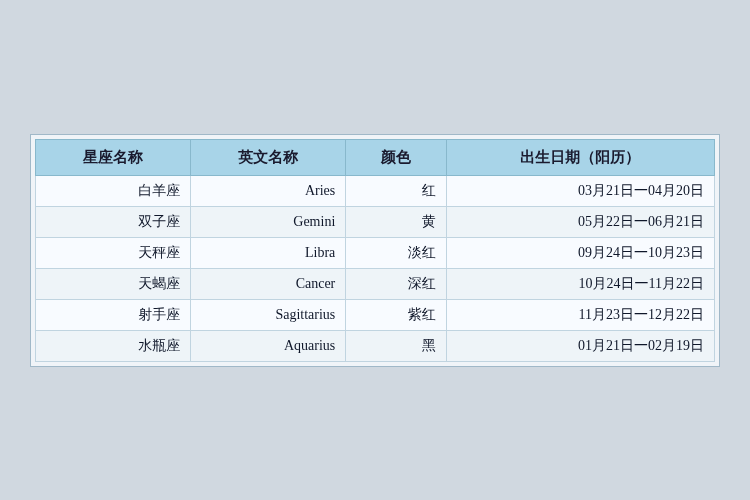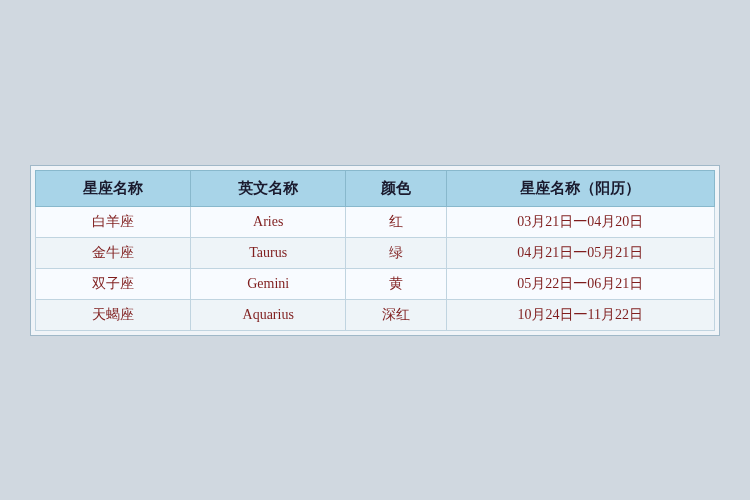--- a/index.html
+++ b/index.html
@@ -34,64 +34,76 @@
       color: #1a1a2e;
       font-weight: bold;
       font-size: 15px;
       text-align: center;
       padding: 8px 12px;
       border: 1px solid #88b8cc;
     }
 
     tbody tr td {
       background-color: #f8fbff;
-      color: #7f1d1d;
+      color: #0f172a;
       font-size: 14px;
-      text-align: center;
+      text-align: right;
       padding: 6px 10px;
       border: 1px solid #c0d4e0;
     }
 
     tbody tr:nth-child(even) td {
       background-color: #eef4f8;
     }
   </style>
 </head>
 <body>
 
 <div class="table-container">
   <table>
     <thead>
       <tr>
         <th>星座名称</th>
         <th>英文名称</th>
         <th>颜色</th>
-        <th>星座名称（阳历）</th>
+        <th>出生日期（阳历）</th>
       </tr>
     </thead>
     <tbody id="table-body">
     <tr>
           <td>白羊座</td>
           <td>Aries</td>
           <td>红</td>
           <td>03月21日一04月20日</td>
         </tr>
         <tr>
-          <td>金牛座</td>
-          <td>Taurus</td>
-          <td>绿</td>
-          <td>04月21日一05月21日</td>
-        </tr>
-        <tr>
           <td>双子座</td>
           <td>Gemini</td>
           <td>黄</td>
           <td>05月22日一06月21日</td>
         </tr>
         <tr>
+          <td>天秤座</td>
+          <td>Libra</td>
+          <td>淡红</td>
+          <td>09月24日一10月23日</td>
+        </tr>
+        <tr>
           <td>天蝎座</td>
-          <td>Aquarius</td>
+          <td>Cancer</td>
           <td>深红</td>
           <td>10月24日一11月22日</td>
+        </tr>
+        <tr>
+          <td>射手座</td>
+          <td>Sagittarius</td>
+          <td>紫红</td>
+          <td>11月23日一12月22日</td>
+        </tr>
+        <tr>
+          <td>水瓶座</td>
+          <td>Aquarius</td>
+          <td>黑</td>
+          <td>01月21日一02月19日</td>
         </tr>
       </tbody>
   </table>
 </div>
 
 </body></html>

